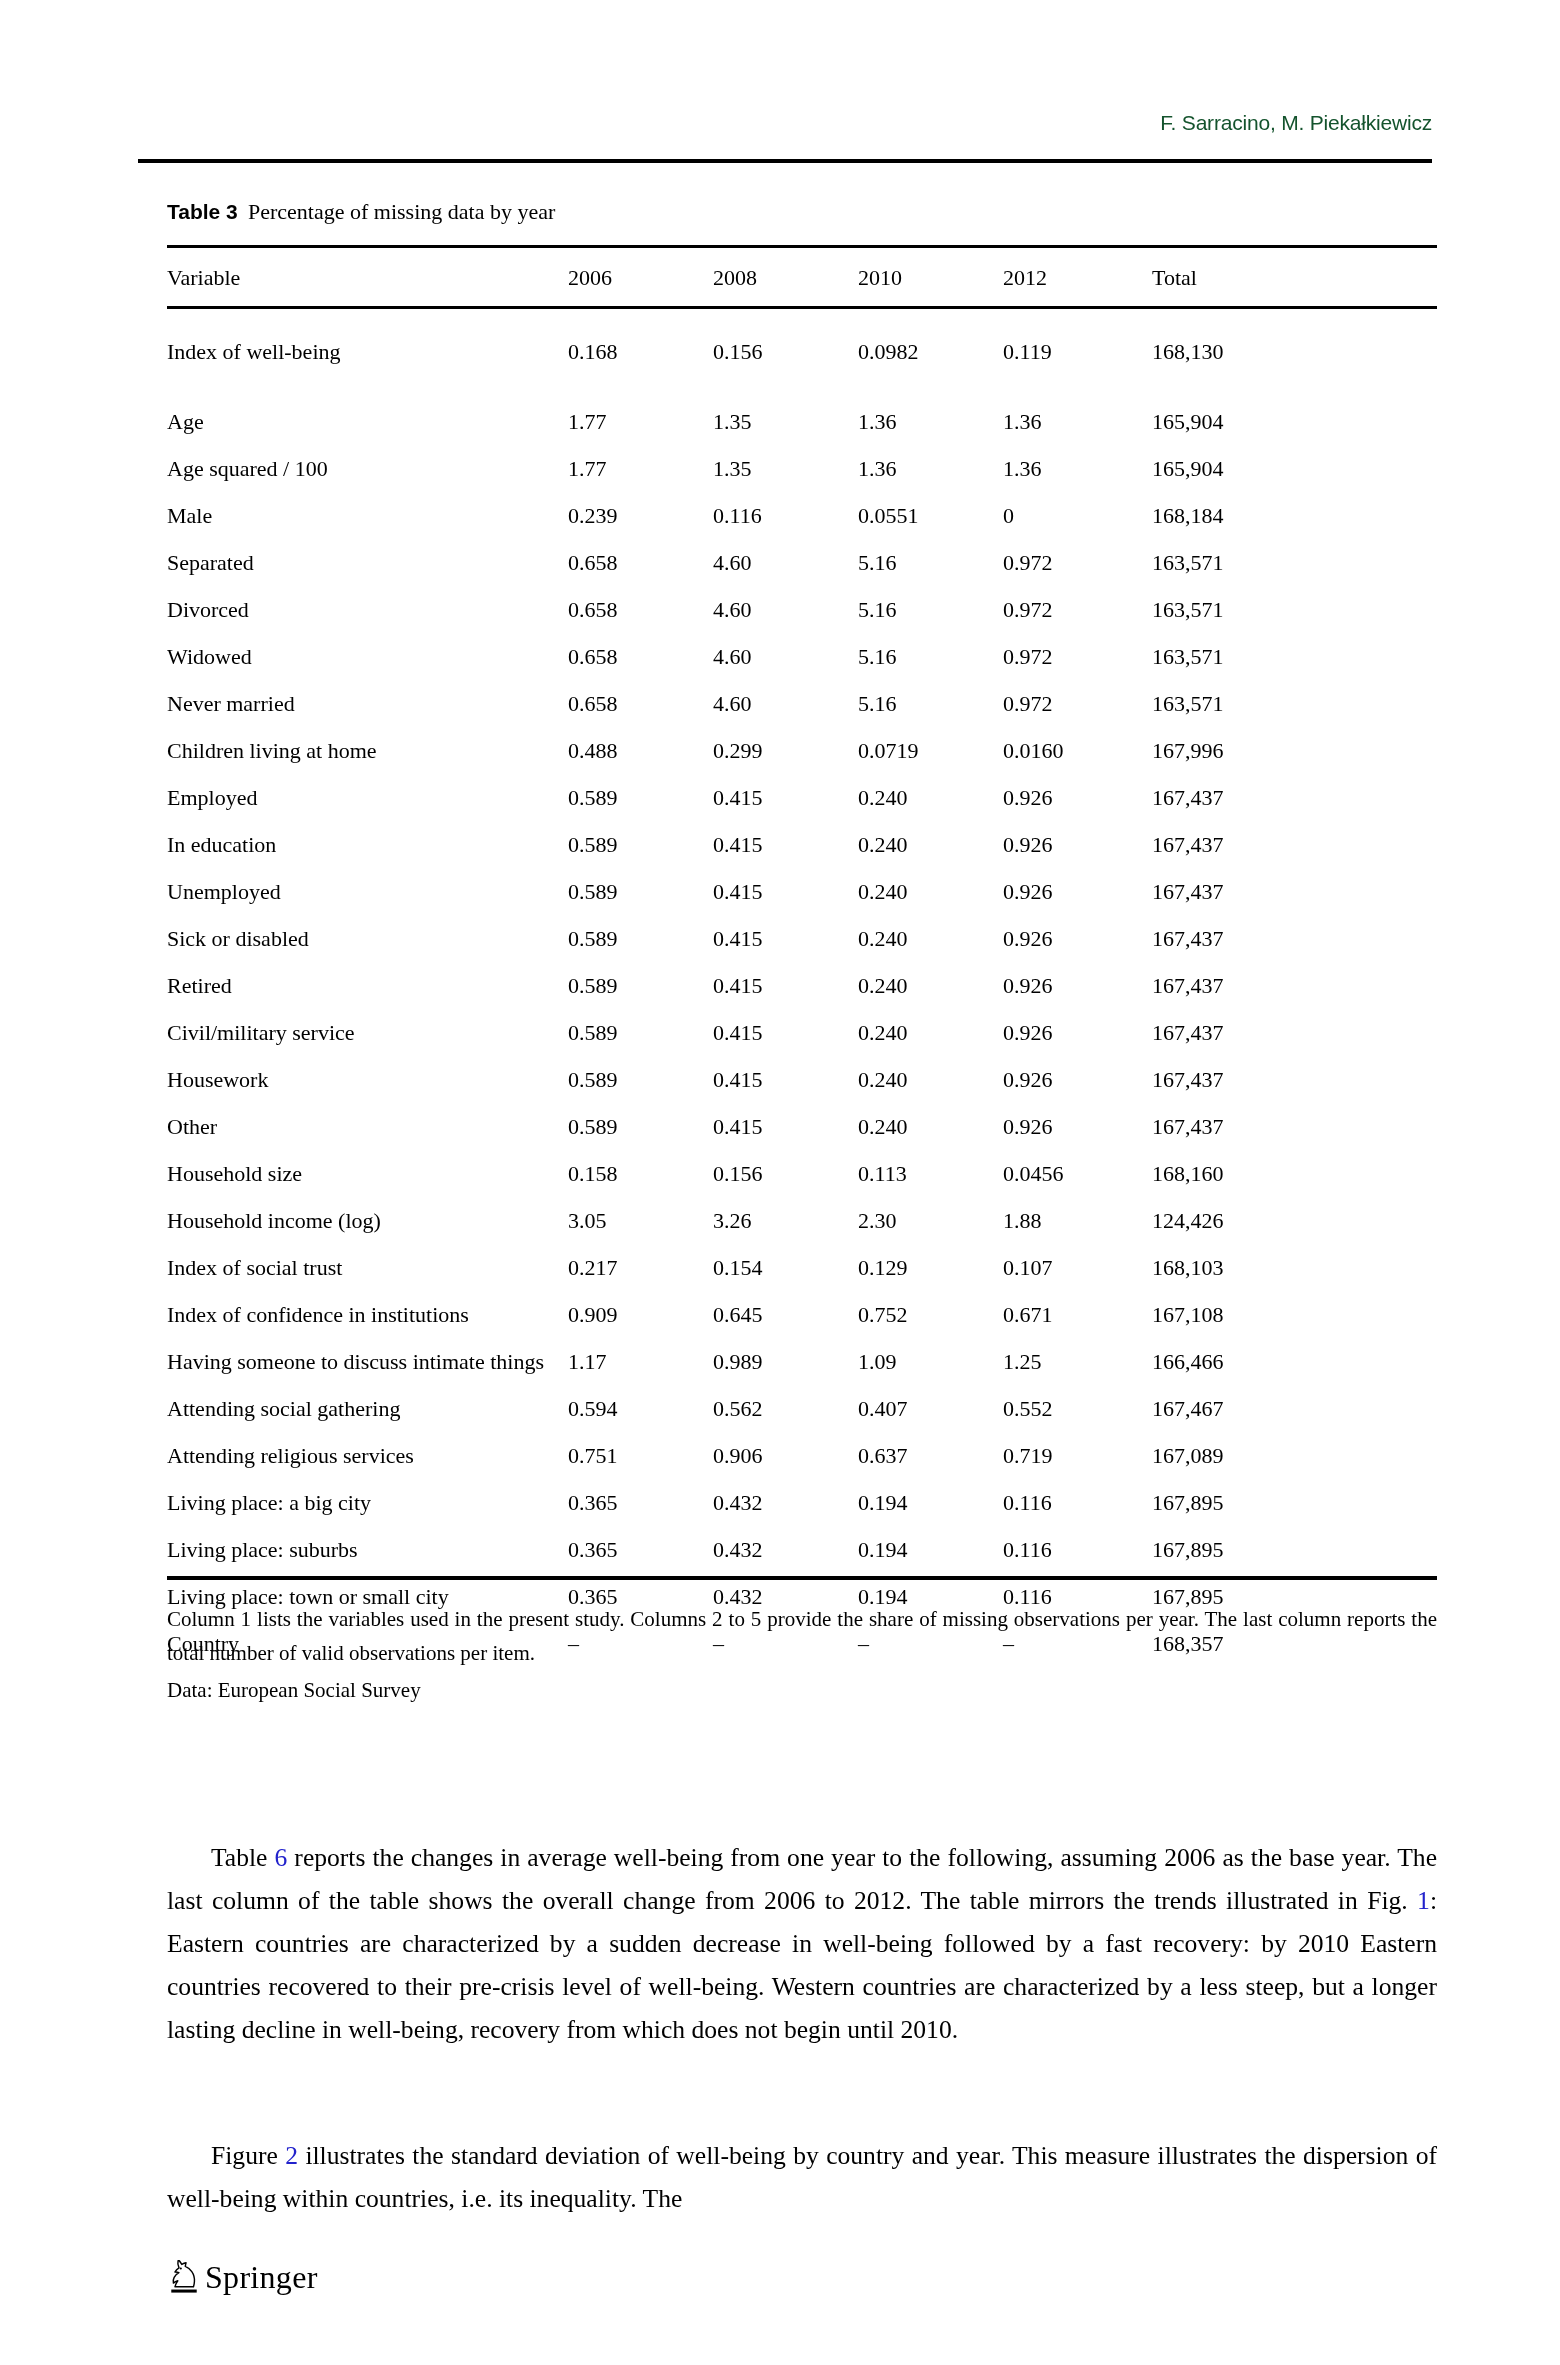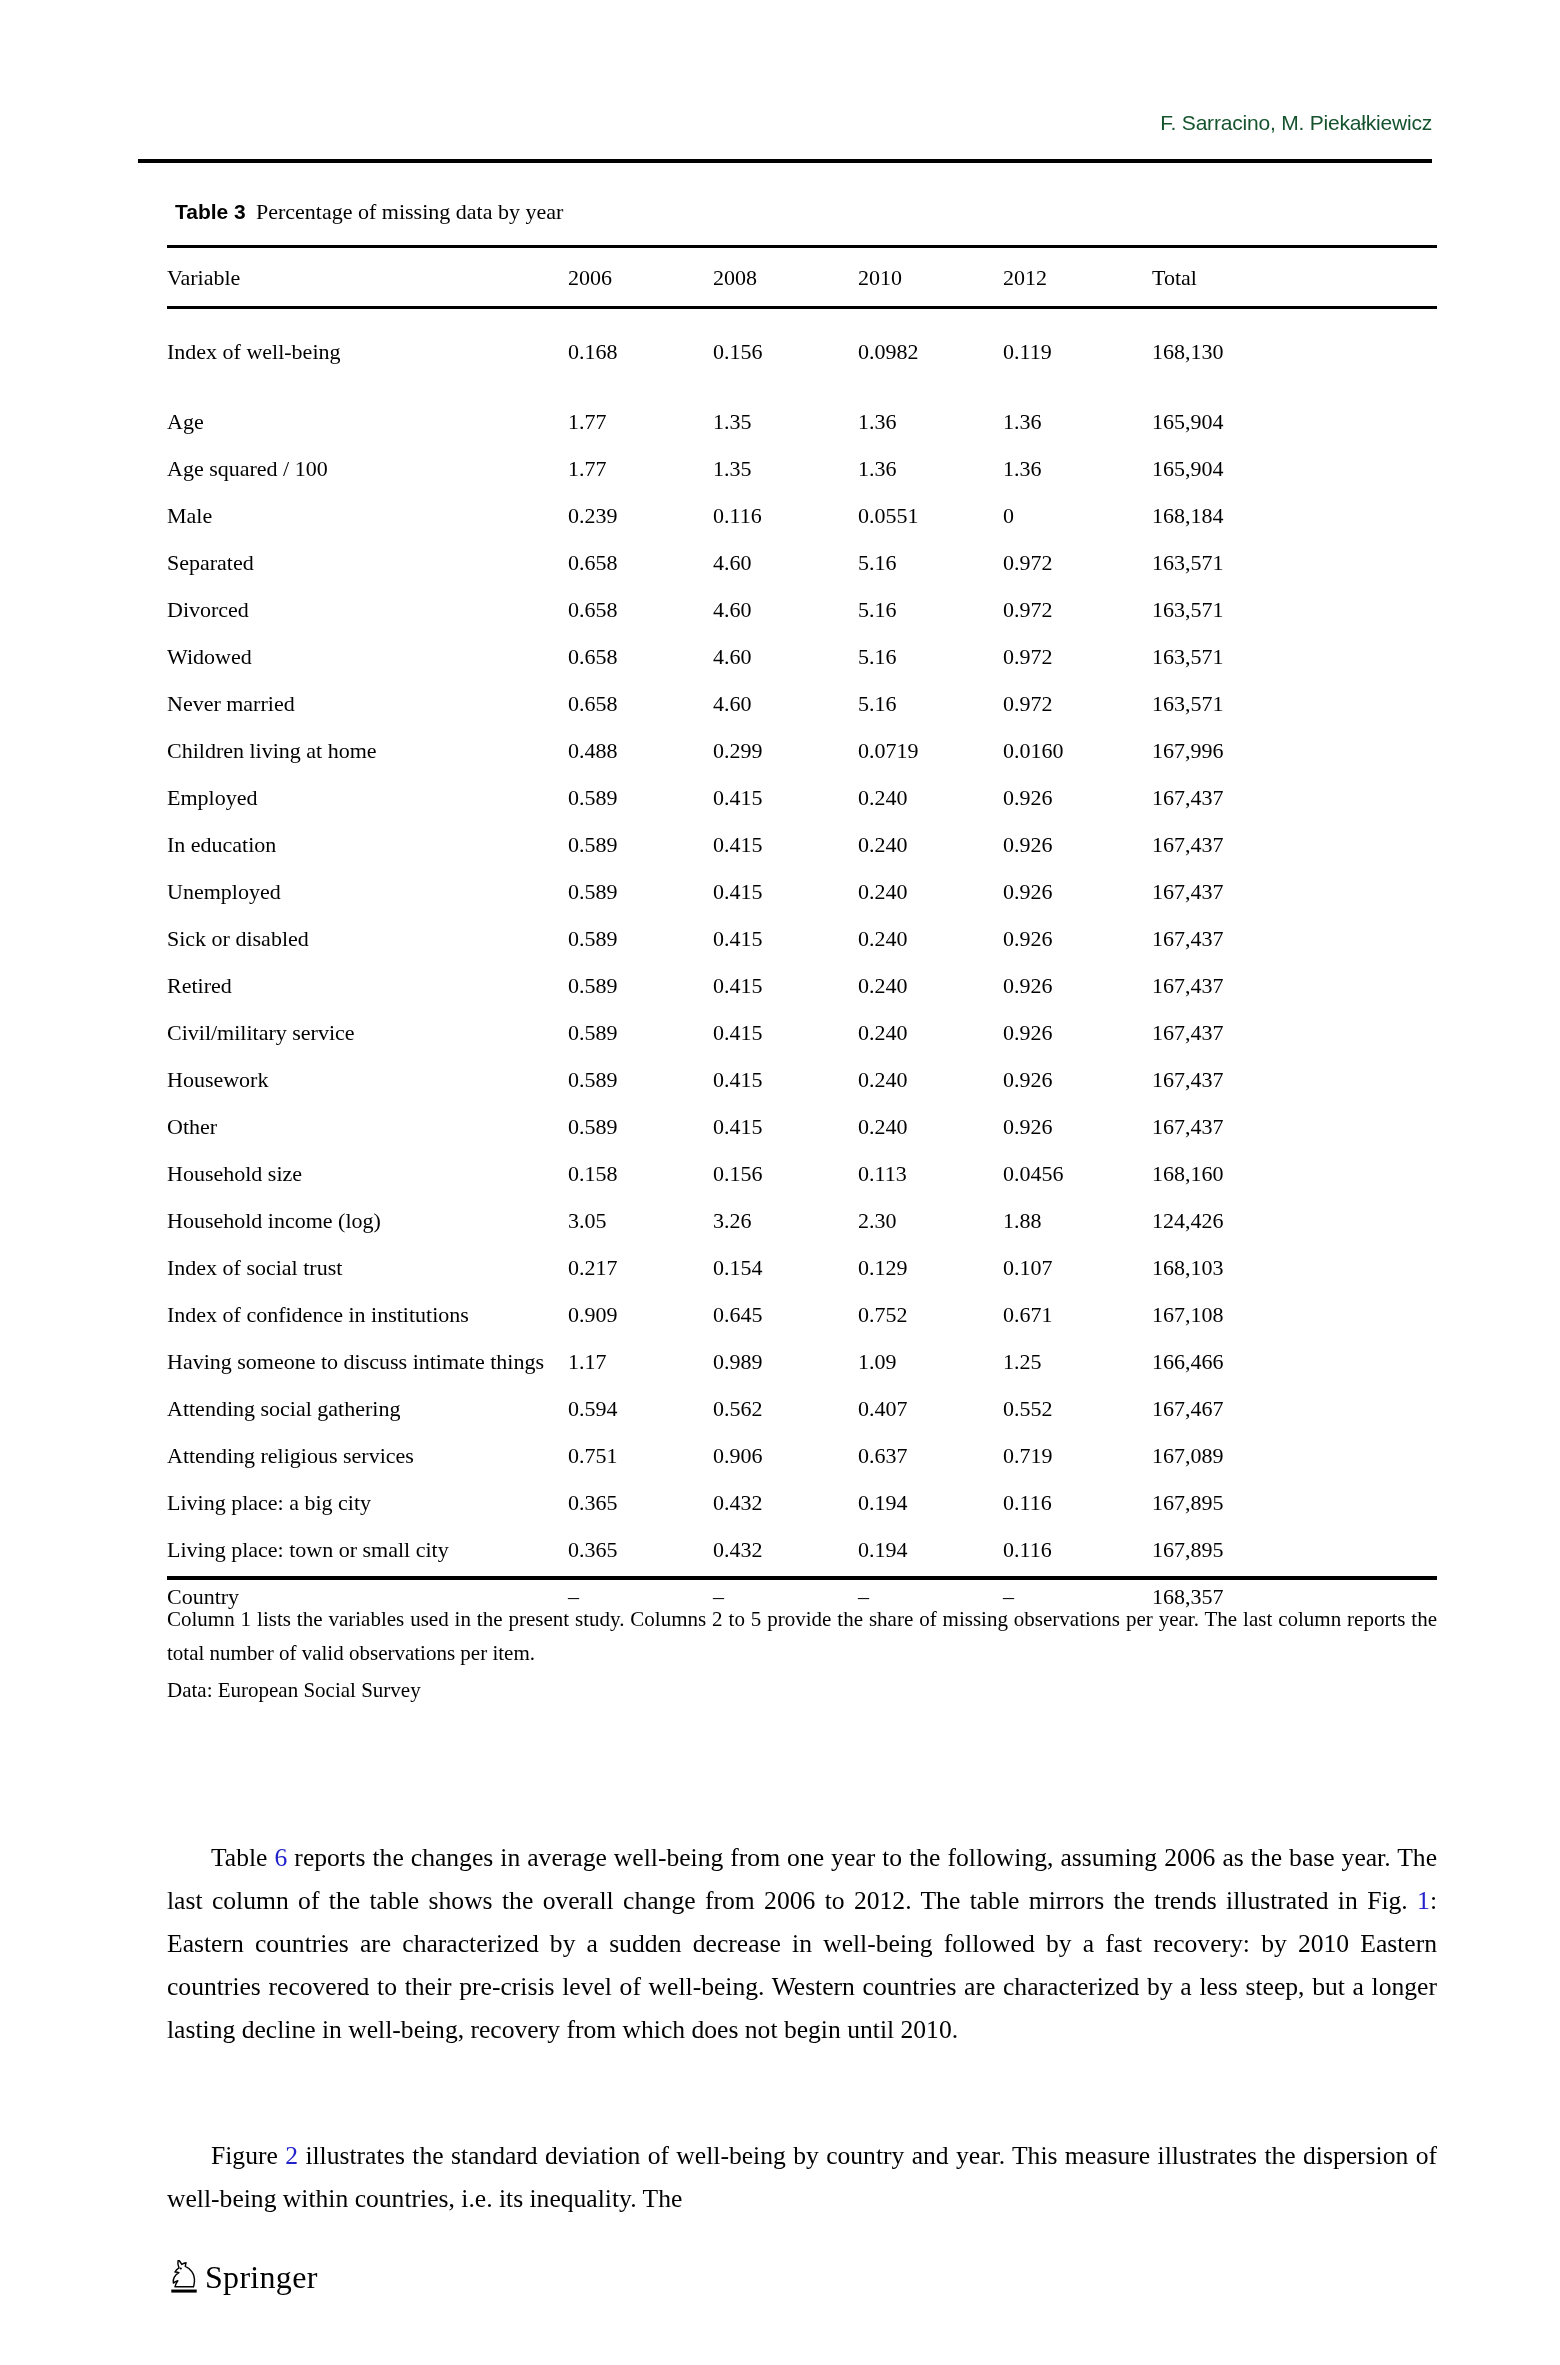--- a/index.html
+++ b/index.html
@@ -46,21 +46,20 @@
   }
 
   
   .table-caption {
     position: absolute;
     left: 167px;
     top: 201px;
     width: 1270px;
     line-height: 1.0;
     white-space: nowrap;
-    margin-left: 8px;
   }
   .table-caption .tnum {
     font-family: "Liberation Sans", "DejaVu Sans", sans-serif;
     font-weight: bold;
     font-size: 21px;
   }
   .table-caption .tcap {
     font-family: "Liberation Serif", "DejaVu Serif", serif;
     font-size: 22px;
     padding-left: 10.2px;
@@ -420,20 +419,28 @@
         </tr>
         <tr>
           <td>Living place: a big city</td>
           <td>0.365</td>
           <td>0.432</td>
           <td>0.194</td>
           <td>0.116</td>
           <td>167,895</td>
         </tr>
         <tr>
+          <td>Living place: suburbs</td>
+          <td>0.365</td>
+          <td>0.432</td>
+          <td>0.194</td>
+          <td>0.116</td>
+          <td>167,895</td>
+        </tr>
+        <tr>
           <td>Living place: town or small city</td>
           <td>0.365</td>
           <td>0.432</td>
           <td>0.194</td>
           <td>0.116</td>
           <td>167,895</td>
         </tr>
         <tr>
           <td>Country</td>
           <td>–</td>

